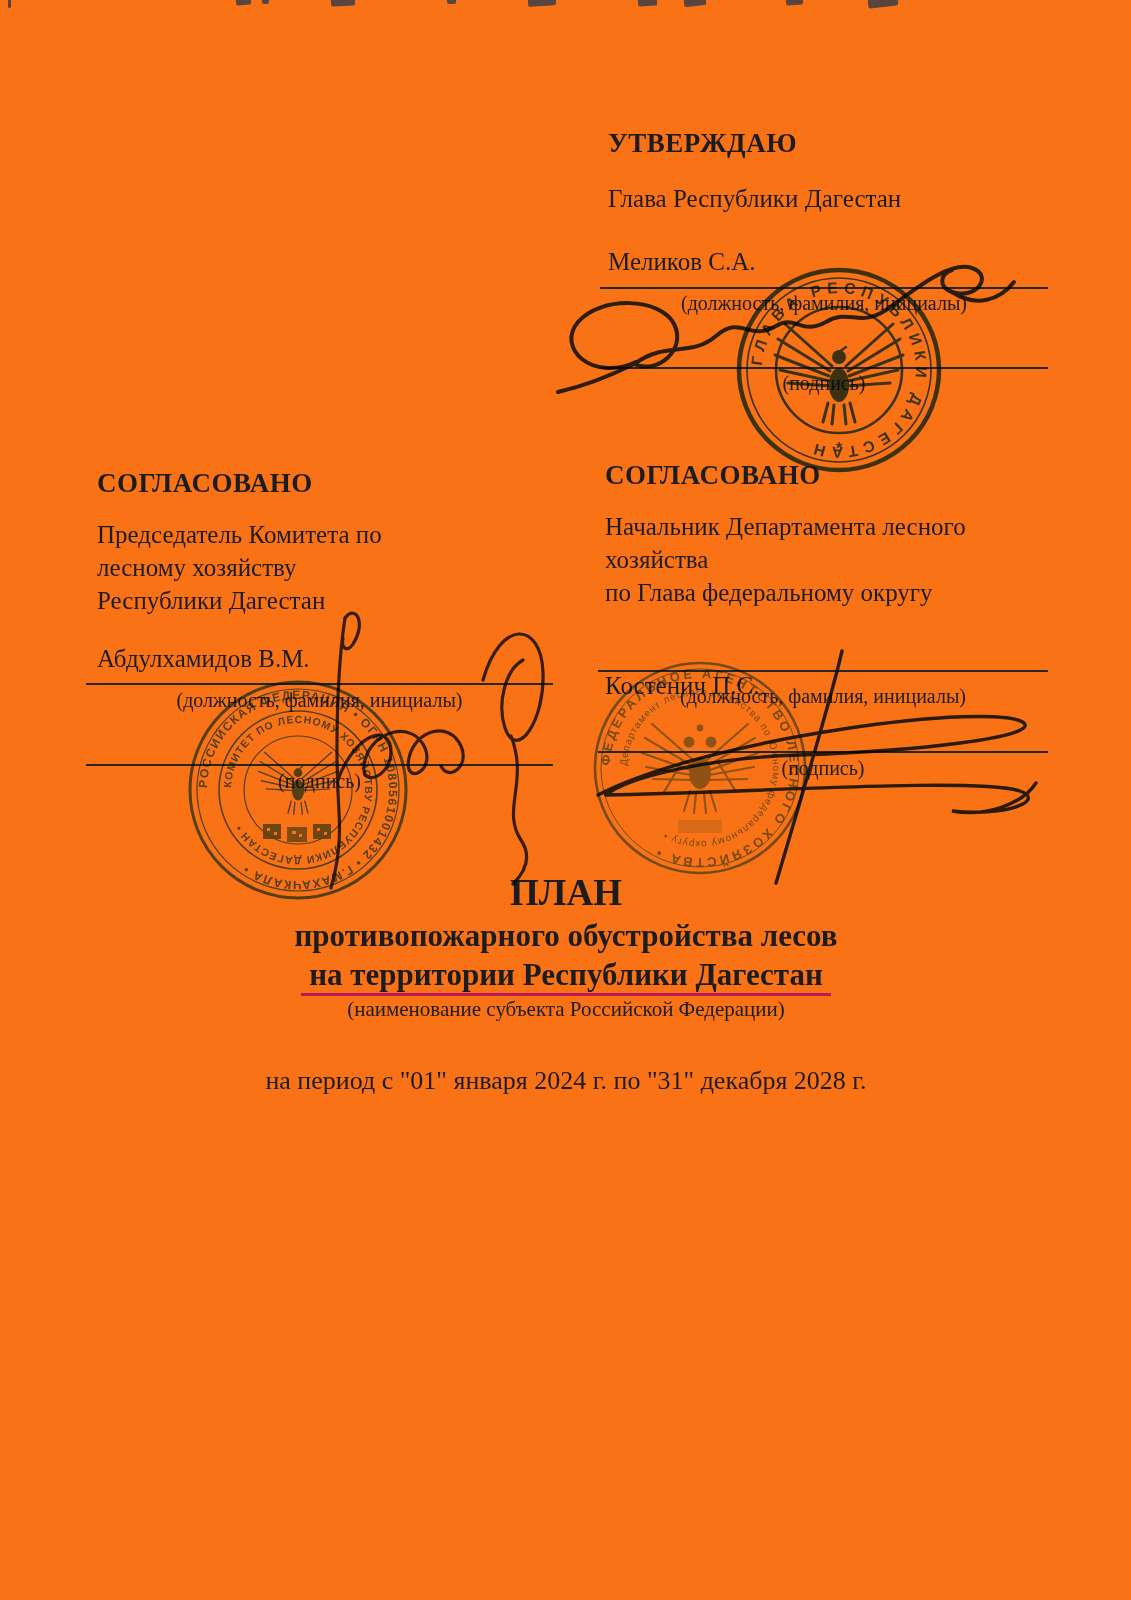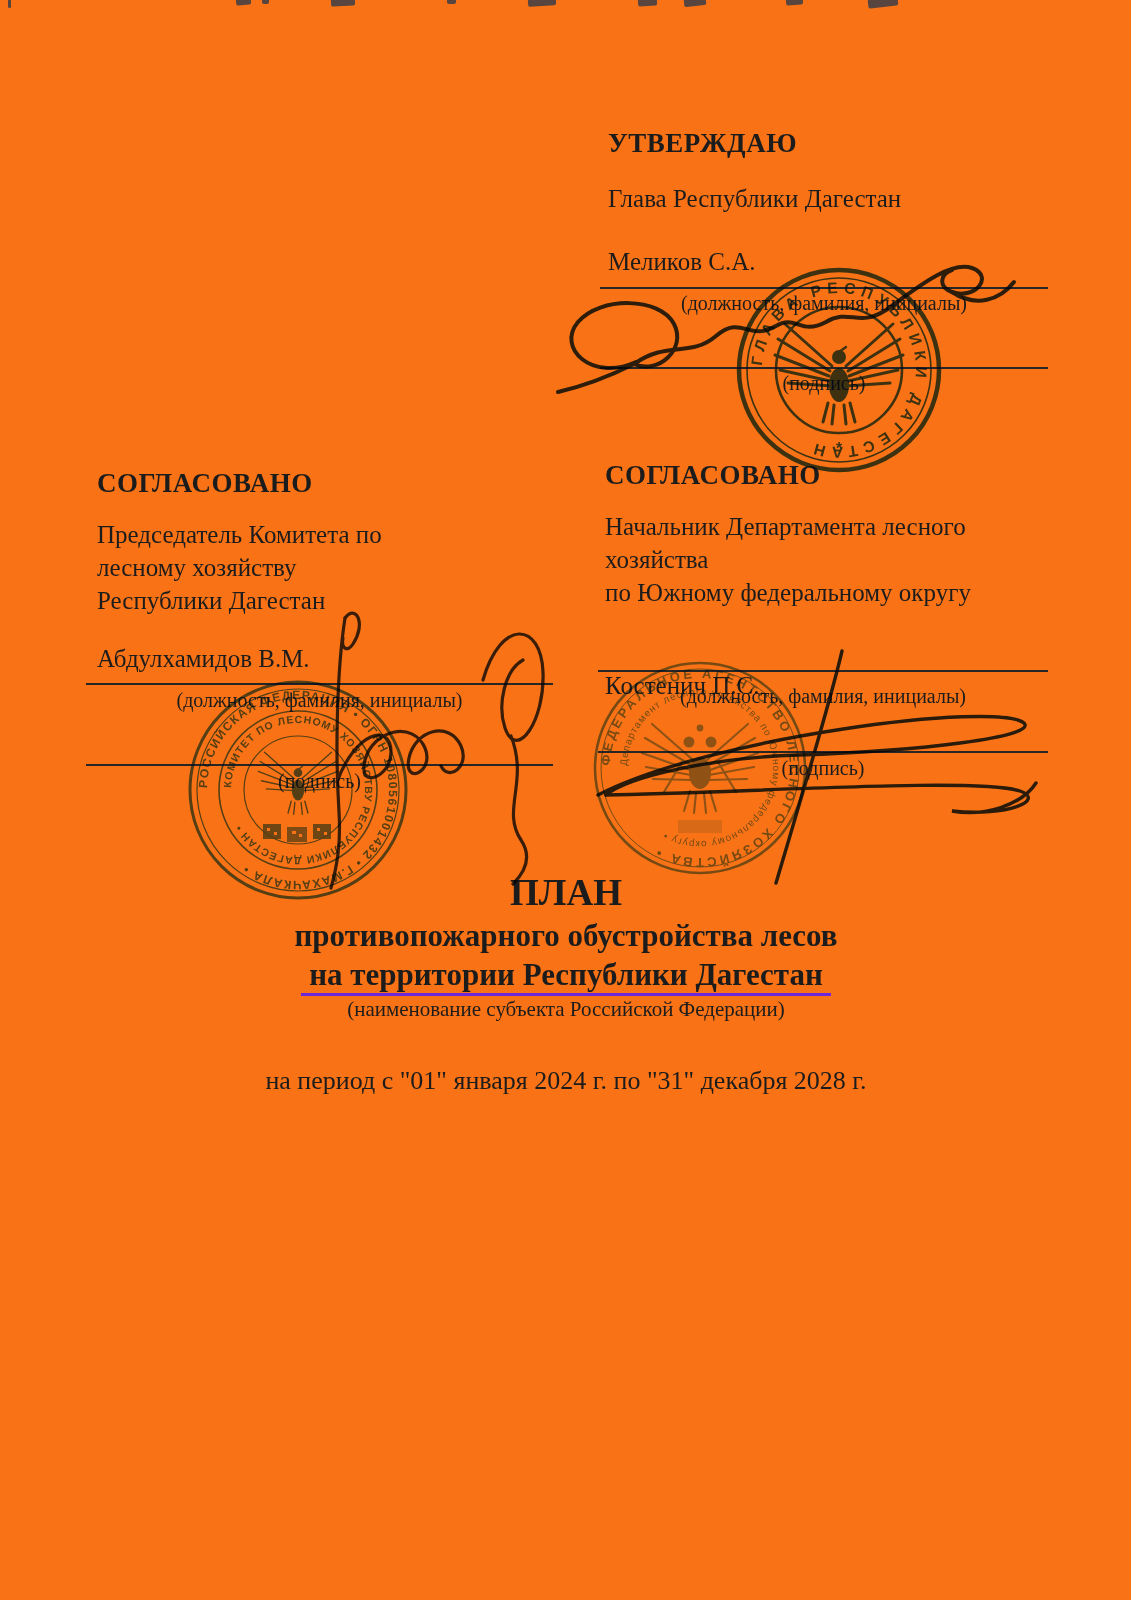--- a/index.html
+++ b/index.html
@@ -53,21 +53,21 @@
   .r-line1{left:598px;top:670px;width:450px;}
   .r-cap1{left:598px;top:685px;width:450px;}
   .r-line2{left:598px;top:751px;width:450px;}
   .r-cap2{left:598px;top:757px;width:450px;}
 
   
   .title-wrap{left:54px;top:870px;width:1024px;text-align:center;}
   .t1{font-size:37px;font-weight:bold;line-height:46px;}
   .t2{font-size:31px;font-weight:bold;line-height:40px;}
   .t3{font-size:31px;font-weight:bold;line-height:38px;}
-  .t3 span{border-bottom:3px solid #6d28d9;padding:0 8px 1px 8px;}
+  .t3 span{border-bottom:3px solid #be185d;padding:0 8px 1px 8px;}
   .tcap{font-size:21px;line-height:30px;margin-top:0;}
   .period{left:54px;top:1066px;width:1024px;text-align:center;font-size:26px;}
 
   
   .stamp,.signature{position:absolute;mix-blend-mode:multiply;}
   .stamp{opacity:.93;}
   svg text{font-family:"Liberation Sans","DejaVu Sans",sans-serif;}
 </style>
 </head>
 <body>
@@ -109,21 +109,21 @@
     <div class="abs caption l-cap1">(должность, фамилия, инициалы)</div>
     <div class="abs sig-line l-line2"></div>
     <div class="abs caption l-cap2">(подпись)</div>
   </section>
 
   <section>
     <div class="abs heading r-heading">СОГЛАСОВАНО</div>
     <div class="abs body-text r-pos">
       <div>Начальник Департамента лесного</div>
       <div>хозяйства</div>
-      <div>по Южному федеральному округу</div>
+      <div>по Глава федеральному округу</div>
     </div>
     <div class="abs body-text r-name">Костенич П.С.</div>
     <div class="abs sig-line r-line1"></div>
     <div class="abs caption r-cap1">(должность, фамилия, инициалы)</div>
     <div class="abs sig-line r-line2"></div>
     <div class="abs caption r-cap2">(подпись)</div>
   </section>
 
   <section class="abs title-wrap">
     <div class="t1">ПЛАН</div>

